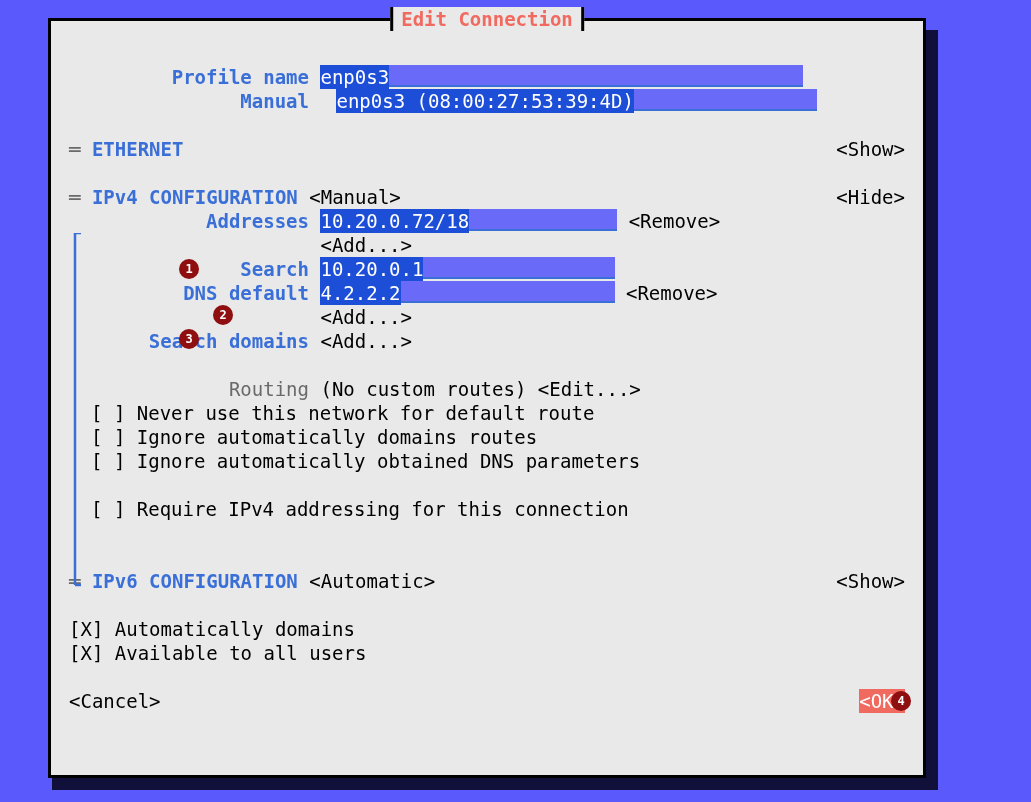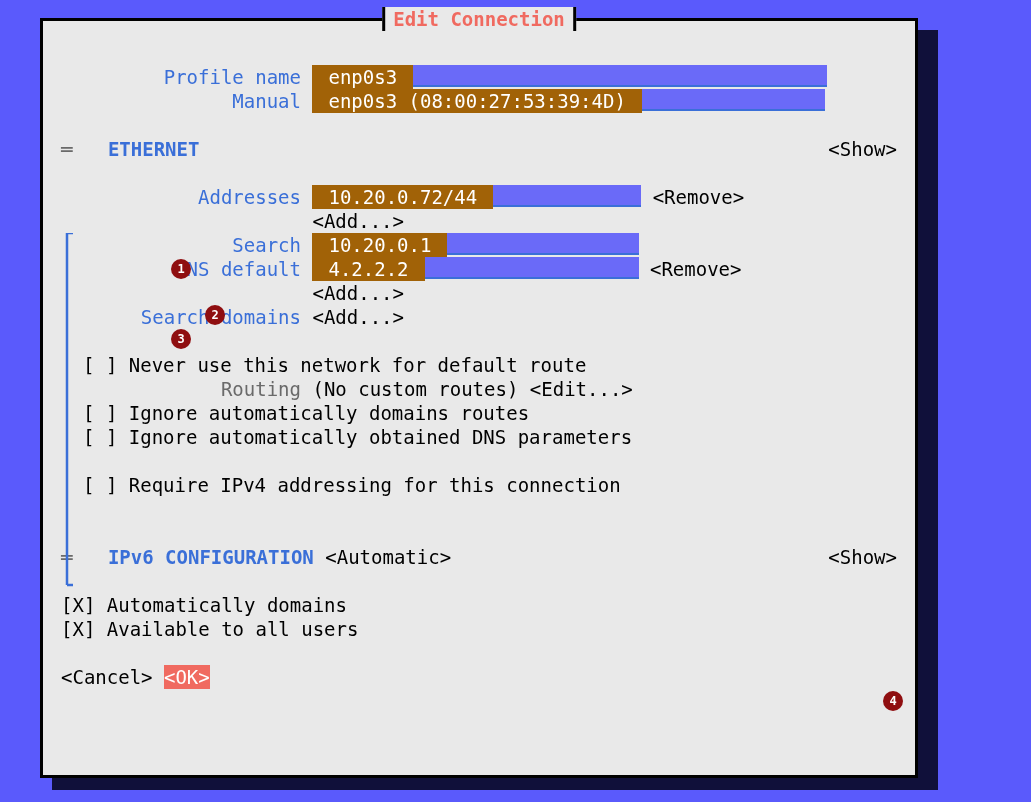--- a/index.html
+++ b/index.html
@@ -17,21 +17,21 @@
   .shadow {
     position: absolute;
     left: 52px;
     top: 30px;
     width: 886px;
     height: 760px;
     background: #10103a;
   }
   .window {
     position: absolute;
-    left: 40px;
+    left: 48px;
     top: 18px;
     width: 878px;
     height: 760px;
     background: #e9e9e9;
     border: 3px solid #000;
     box-sizing: border-box;
   }
   .titlebar {
     position: absolute;
     top: -14px;
@@ -48,27 +48,27 @@
     position: absolute;
     left: 18px;
     top: 44px;
     right: 18px;
     bottom: 18px;
   }
   .row {
     display: flex;
     white-space: pre;
   }
-  .lbl-blue { color: #3a6fd8; font-weight: bold; margin-left: 24px; }
+  .lbl-blue { color: #3a6fd8; font-weight: bold; }
   .lbl-gray { color: #6a6a6a; }
   .txt-black { color: #000; }
   .inp {
-    background: #a16207;
+    background: #1d4ed8;
     color: #fff;
-    padding: 0 16px;
+    padding: 0 0;
     display: inline-block;
   }
   .underline {
     border-bottom: 2px solid #3a6fd8;
     display: inline-block;
     height: 22px;
     box-sizing: border-box;
   }
   .btn { color: #000; }
   .btn-ok { background: #f06a60; color: #fff; padding: 0 0; }
@@ -80,21 +80,21 @@
     width: 12px;
     height: 366px;
     pointer-events: none;
   }
   .tree svg { display:block; }
   .labelcol {
     display: inline-block;
     width: 240px;
     text-align: right;
     color: #3a6fd8;
-    font-weight: normal;
+    font-weight: bold;
   }
   .labelcol-gray {
     display: inline-block;
     width: 240px;
     text-align: right;
     color: #6a6a6a;
   }
   .section-line {
     display: flex;
     justify-content: space-between;
@@ -122,44 +122,48 @@
 
   <div class="content">
 
     <div class="row">
       <span class="labelcol">Profile name</span><span> </span>
       <span class="inp" style="min-width:66px;"><span>enp0s3</span></span><span class="underline" style="width:414px; background:#6a6af8;"></span>
     </div>
 
     <div class="row">
       <span class="labelcol">Manual</span><span> </span>
-      <span class="inp" style="min-width:66px;"><span>enp0s3 (08:00:27:53:39:4D)</span></span><span class="underline" style="width:183px; background:#6a6af8;"></span>
+      <span class="inp" style="min-width:66px;margin-left:16px;"><span>enp0s3 (08:00:27:53:39:4D)</span></span><span class="underline" style="width:183px; background:#6a6af8;"></span>
     </div>
 
     <div class="spacer"></div>
 
     <div class="section-line">
       <span><span class="lbl-gray">═ </span><span class="lbl-blue">ETHERNET</span></span>
       <span class="btn">&lt;Show&gt;</span>
     </div>
 
     <div class="spacer"></div>
 
+    <div class="section-line">
+      <span><span class="lbl-gray">═ </span><span class="lbl-blue">IPv4 CONFIGURATION</span><span> </span><span class="btn">&lt;Manual&gt;</span></span>
+      <span class="btn">&lt;Hide&gt;</span>
+    </div>
 
     <div class="tree">
       <svg width="12" height="366">
         <line x1="6" y1="0" x2="6" y2="352" stroke="#3a6fd8" stroke-width="2.5"></line>
         <line x1="6" y1="352" x2="12" y2="352" stroke="#3a6fd8" stroke-width="2.5"></line>
         <line x1="6" y1="0" x2="12" y2="0" stroke="#3a6fd8" stroke-width="2.5"></line>
       </svg>
     </div>
 
     <div class="row">
       <span class="labelcol">Addresses</span><span> </span>
-      <span class="inp"><span>10.20.0.72/44</span></span><span class="underline" style="width:148px; background:#6a6af8;"></span><span> </span><span class="btn">&lt;Remove&gt;</span>
+      <span class="inp"><span>10.20.0.72/18</span></span><span class="underline" style="width:148px; background:#6a6af8;"></span><span> </span><span class="btn">&lt;Remove&gt;</span>
     </div>
     <div class="row"><span class="labelcol"></span><span> </span><span class="btn">&lt;Add...&gt;</span></div>
 
     <div class="row">
       <span class="labelcol">Search</span><span> </span>
       <span class="inp"><span>10.20.0.1</span></span><span class="underline" style="width:192px; background:#6a6af8;"></span>
     </div>
 
     <div class="row">
       <span class="labelcol">DNS default</span><span> </span>
@@ -167,26 +171,26 @@
     </div>
     <div class="row"><span class="labelcol"></span><span> </span><span class="btn">&lt;Add...&gt;</span></div>
 
     <div class="row">
       <span class="labelcol">Search domains</span><span> </span>
       <span class="btn">&lt;Add...&gt;</span>
     </div>
 
     <div class="spacer"></div>
 
-    <div class="row"><span style="width:22px;"></span><span class="cb">[ ] Never use this network for default route</span></div>
-
     <div class="row">
       <span class="labelcol-gray">Routing</span><span> </span>
       <span class="txt-black">(No custom routes)</span><span> </span><span class="btn">&lt;Edit...&gt;</span>
     </div>
+
+    <div class="row"><span style="width:22px;"></span><span class="cb">[ ] Never use this network for default route</span></div>
     <div class="row"><span style="width:22px;"></span><span class="cb">[ ] Ignore automatically domains routes</span></div>
     <div class="row"><span style="width:22px;"></span><span class="cb">[ ] Ignore automatically obtained DNS parameters</span></div>
 
     <div class="spacer"></div>
 
     <div class="row"><span style="width:22px;"></span><span class="cb">[ ] Require IPv4 addressing for this connection</span></div>
 
     <div class="spacer"></div>
     <div class="spacer"></div>
 
@@ -195,21 +199,21 @@
       <span class="btn">&lt;Show&gt;</span>
     </div>
 
     <div class="spacer"></div>
 
     <div class="row"><span class="cb">[X] Automatically domains</span></div>
     <div class="row"><span class="cb">[X] Available to all users</span></div>
 
     <div class="spacer"></div>
 
-    <div class="row" style="justify-content:flex-start;">
+    <div class="row" style="justify-content:space-between;">
       <span class="btn">&lt;Cancel&gt;</span><span> </span><span class="btn-ok">&lt;OK&gt;</span>
     </div>
 
     <div class="marker" style="left:110px; top:194px;">1</div>
     <div class="marker" style="left:144px; top:240px;">2</div>
     <div class="marker" style="left:110px; top:264px;">3</div>
     <div class="marker" style="right:-6px; top:626px;">4</div>
 
   </div>
 </div>

